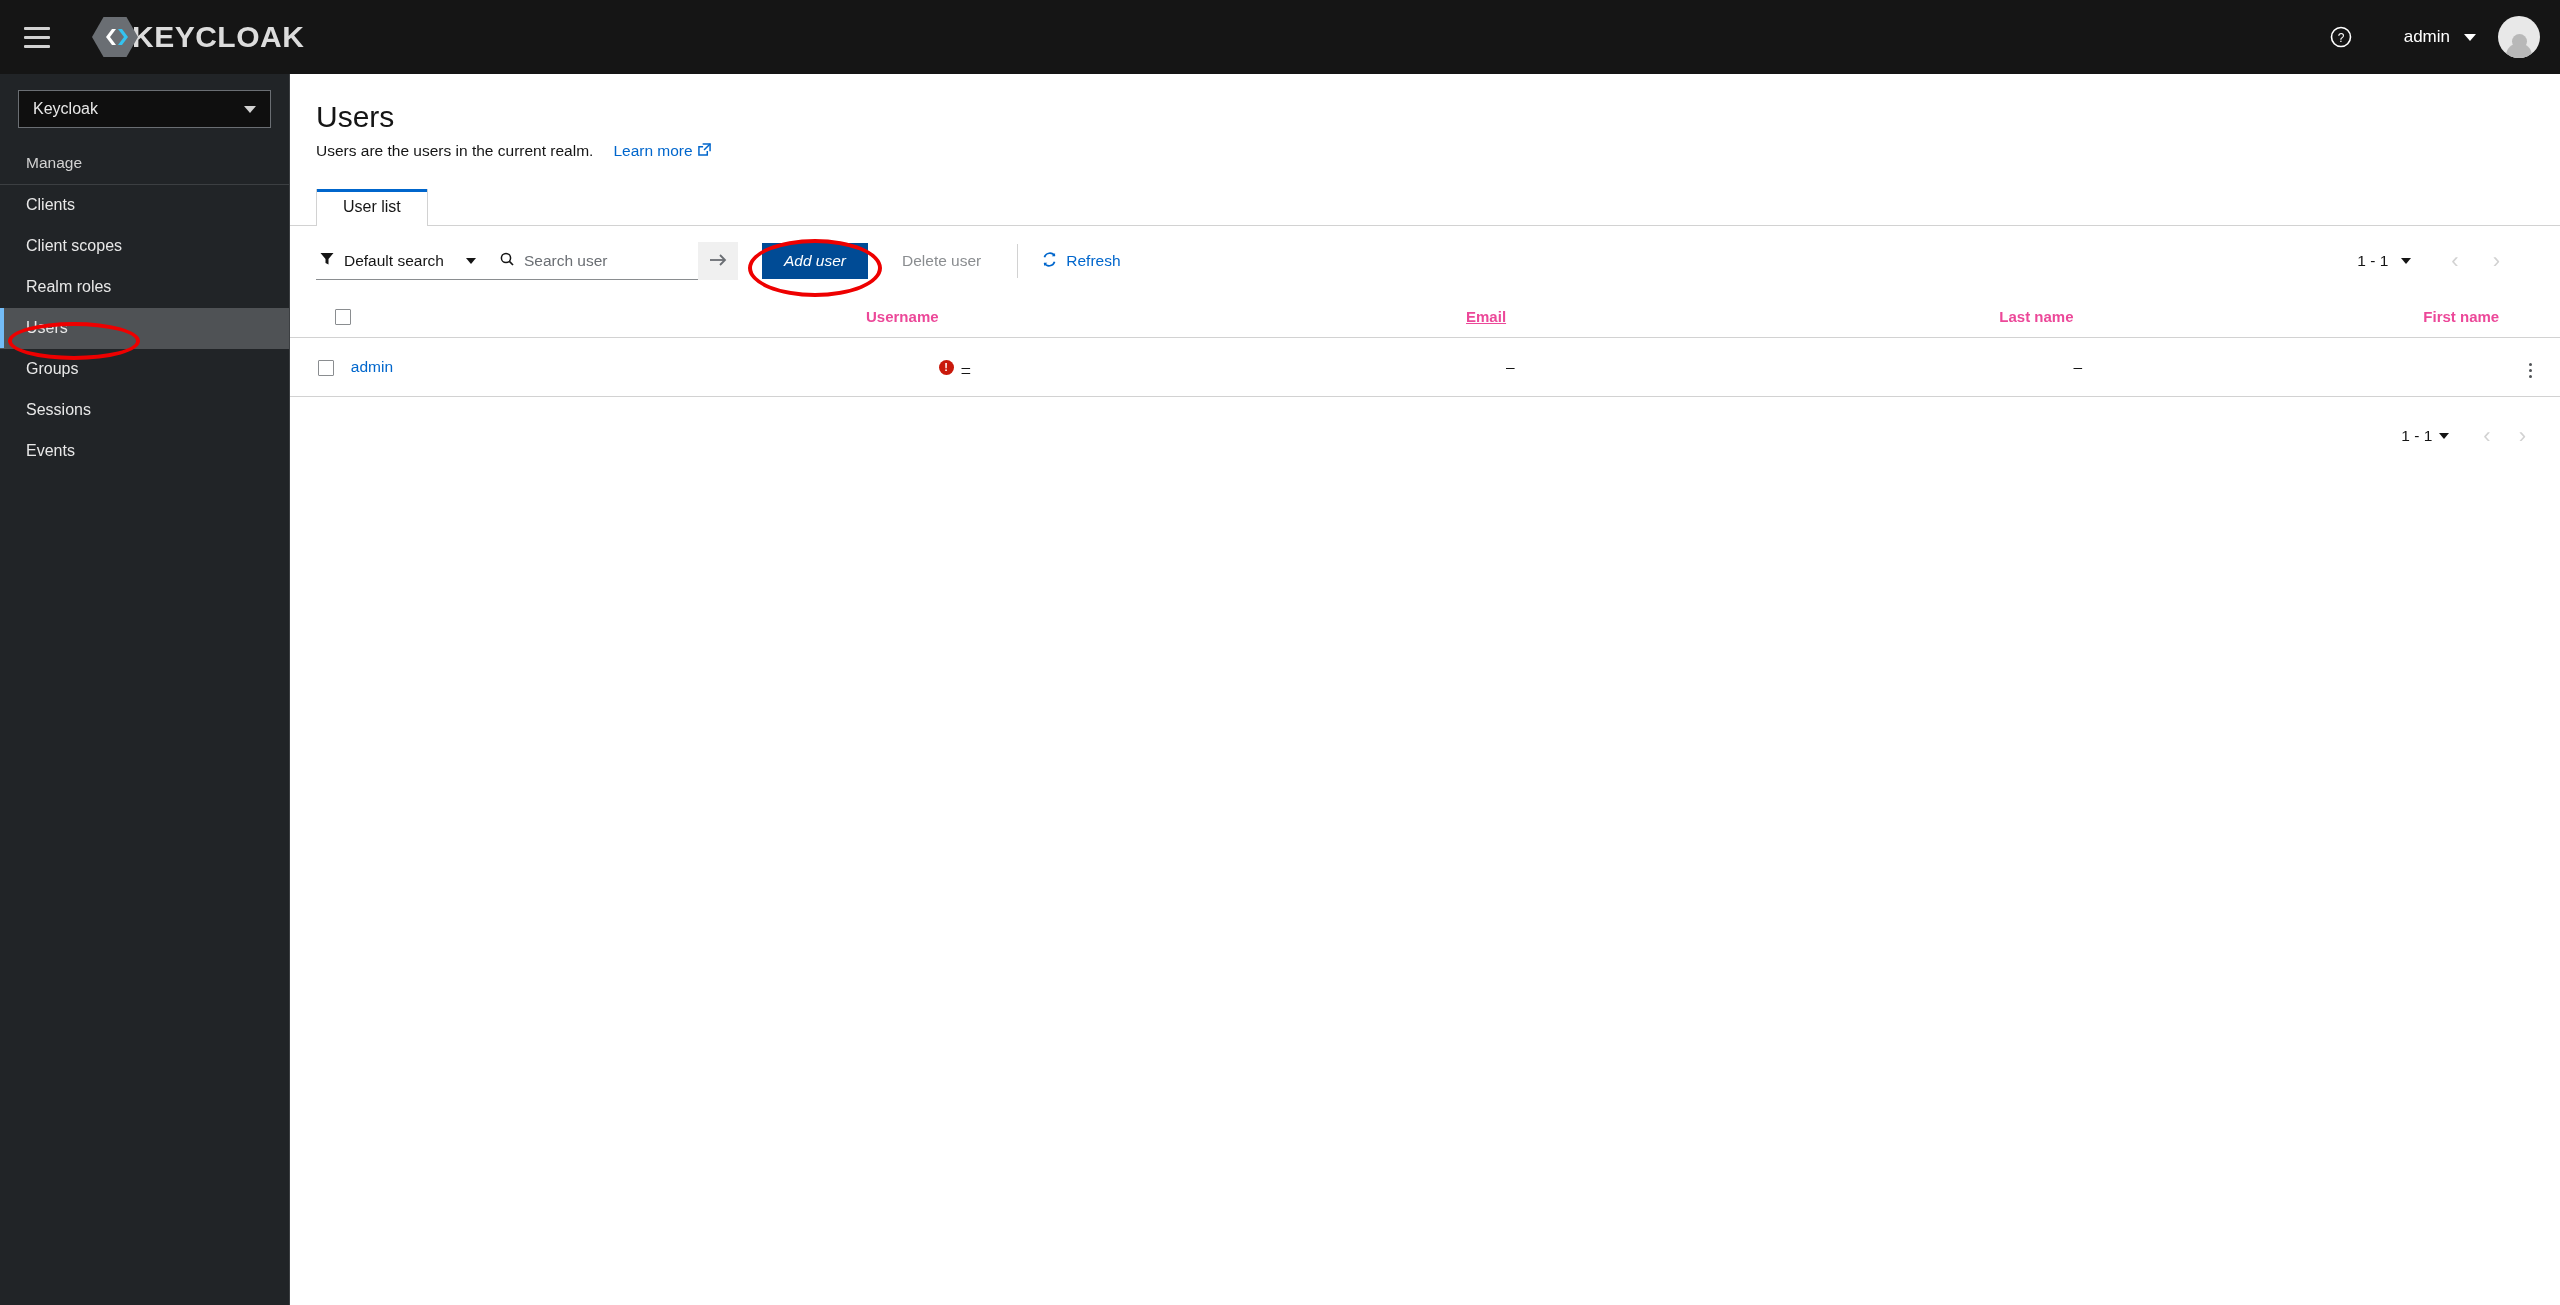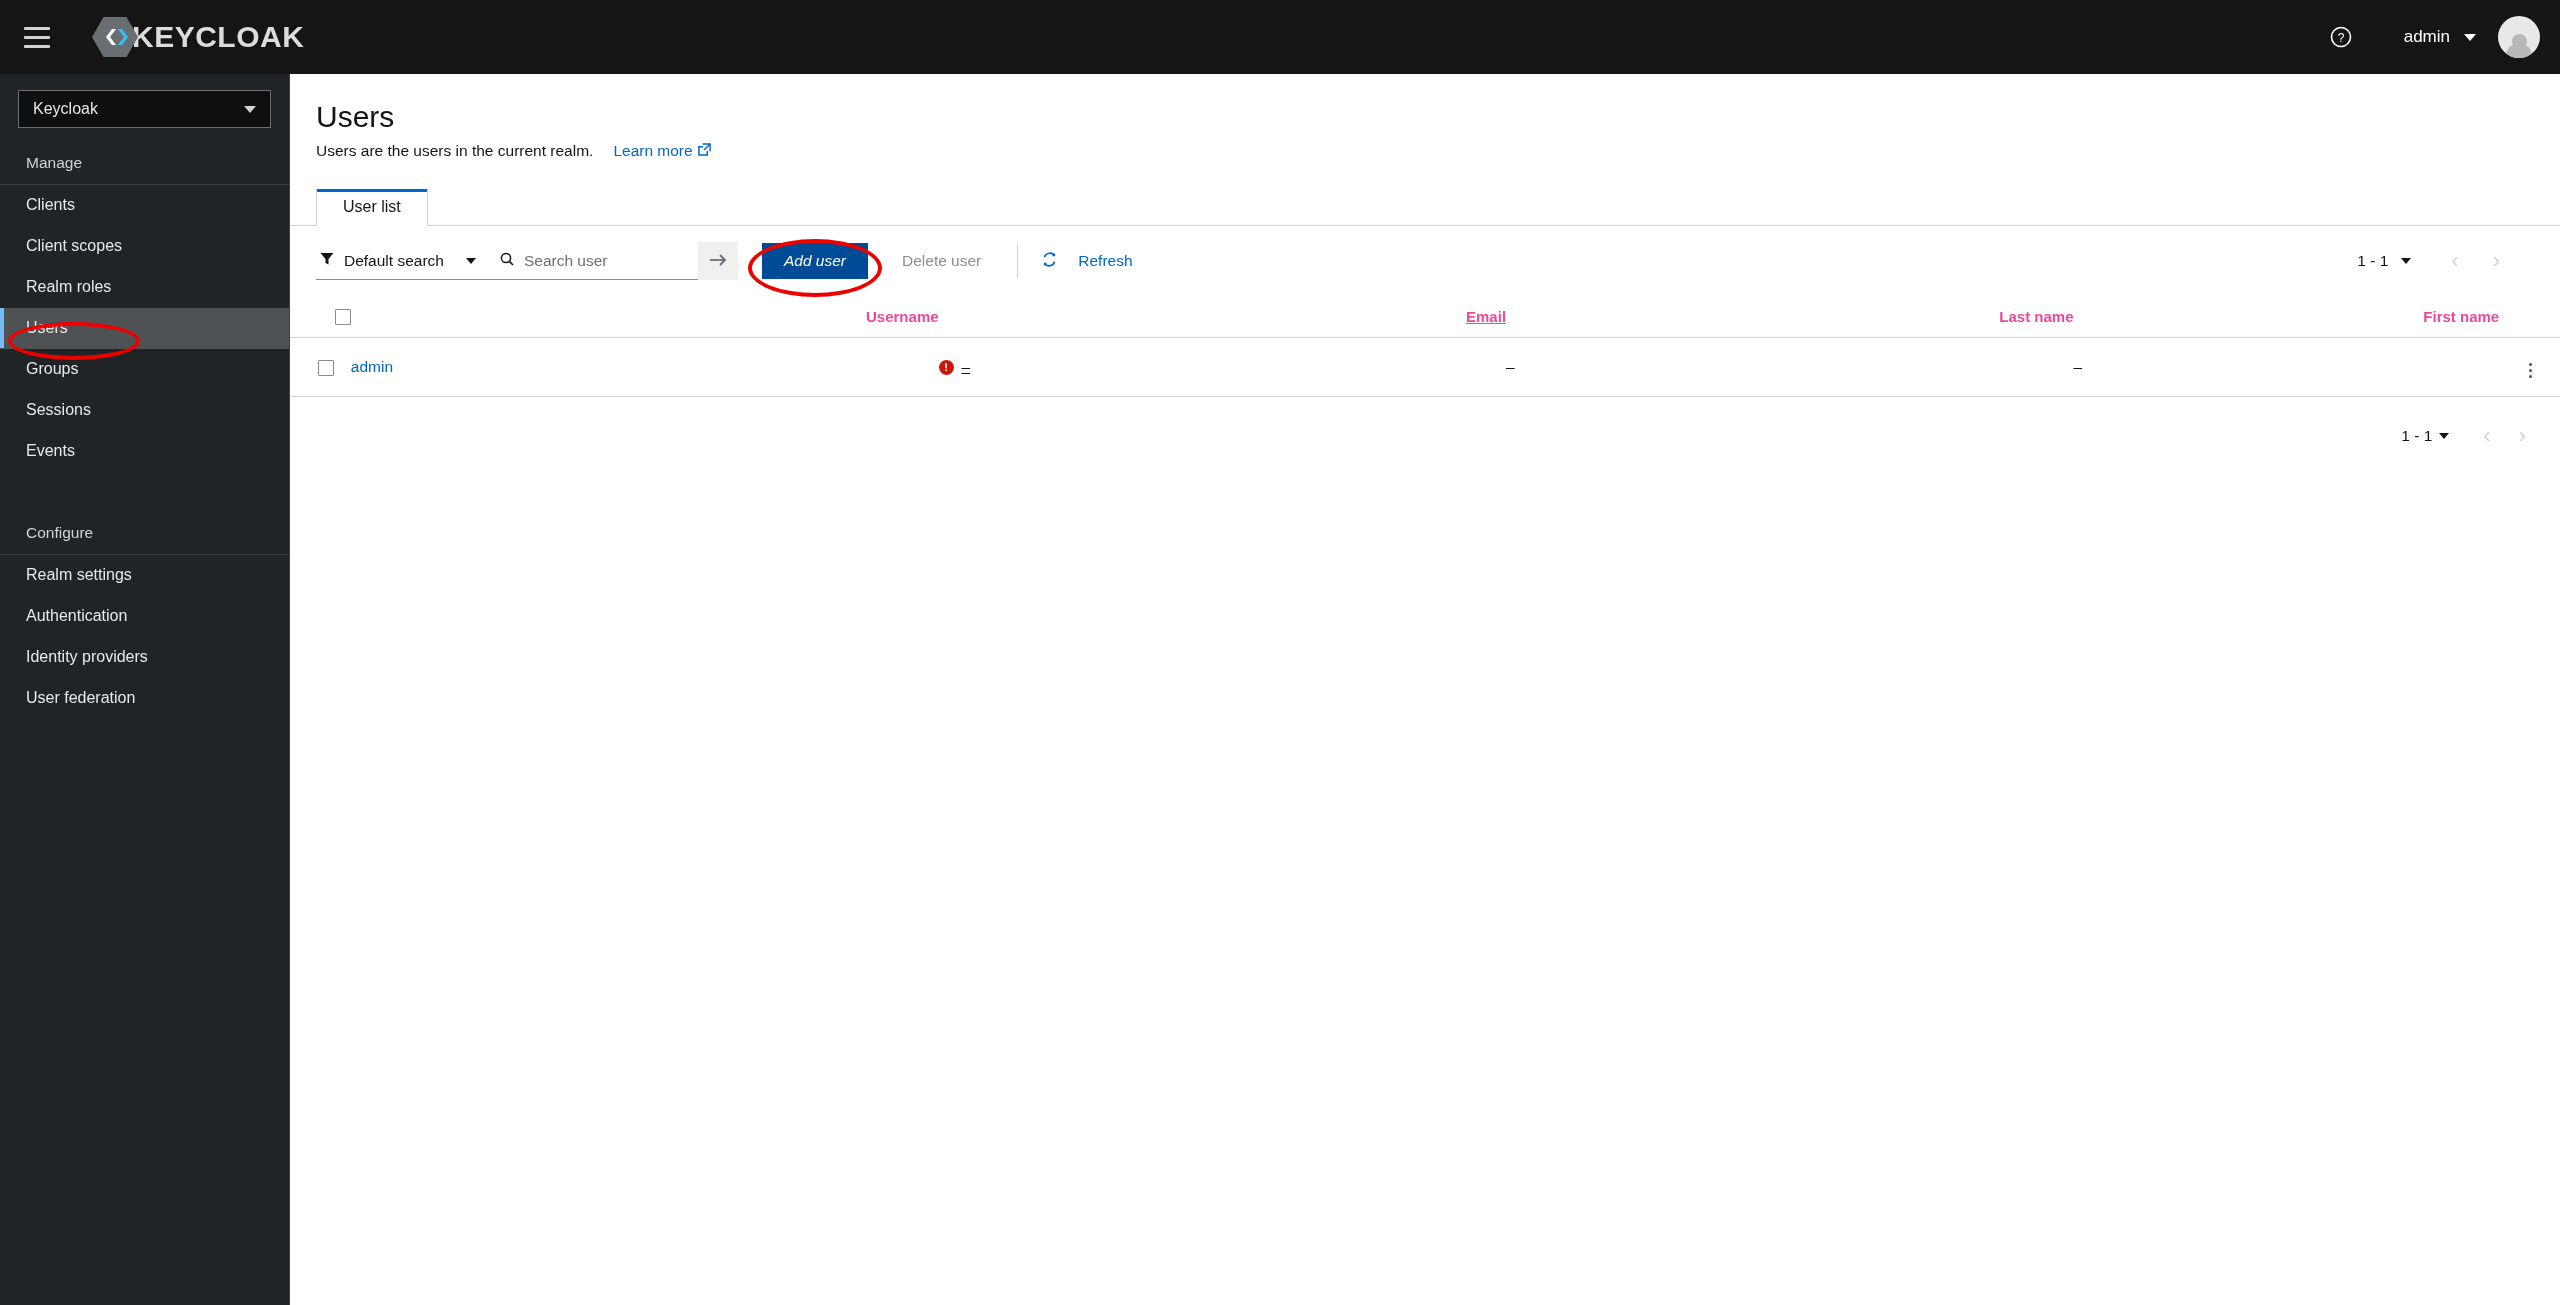--- a/index.html
+++ b/index.html
@@ -226,21 +226,21 @@
     color: #8a8d90; font-size: 15.5px;
     padding: 9px 18px; cursor: default; margin-left: 16px;
     font-family: "Liberation Sans", sans-serif;
   }
   .divider-v {
     width: 1px; height: 34px; background: #d2d2d2; margin: 0 18px;
   }
   .btn-refresh {
     background: transparent; border: none; color: #06c;
     font-size: 15.5px; cursor: pointer;
-    display: flex; align-items: center; gap: 21px;
+    display: flex; align-items: center; gap: 9px;
     font-family: "Liberation Sans", sans-serif;
   }
   .pagination {
     margin-left: auto; display: flex; align-items: center;
     gap: 6px; padding-right: 20px;
   }
   .page-count { font-size: 15.5px; color: #151515; }
   .page-caret {
     width: 0; height: 0; margin-left: 7px; margin-right: 20px;
     border-left: 5px solid transparent;
@@ -364,35 +364,20 @@
       <span>Groups</span>
     </div>
     <div class="nav-item">
       <span>Sessions</span>
     </div>
     <div class="nav-item">
       <span>Events</span>
     </div>
   </div>
 
-  <div>
-    <div class="nav-section-title spaced">Configure</div>
-    <div class="nav-item">
-      <span>Realm settings</span>
-    </div>
-    <div class="nav-item">
-      <span>Authentication</span>
-    </div>
-    <div class="nav-item">
-      <span>Identity providers</span>
-    </div>
-    <div class="nav-item">
-      <span>User federation</span>
-    </div>
-  </div>
 </div>
 
 <div class="main">
 
   <div class="page-header">
     <h1 class="page-title">Users</h1>
     <div class="page-desc-row">
       <span>Users are the users in the current realm.</span>
       <a class="learn-more">
         <span>Learn more</span>

